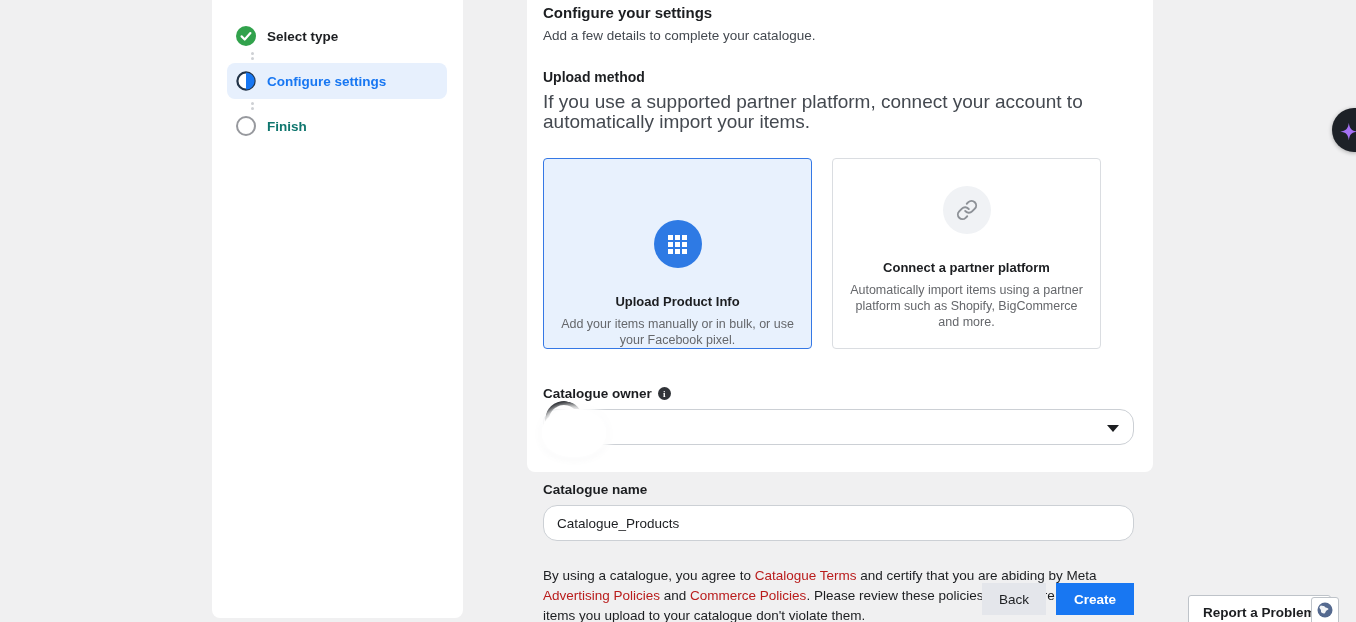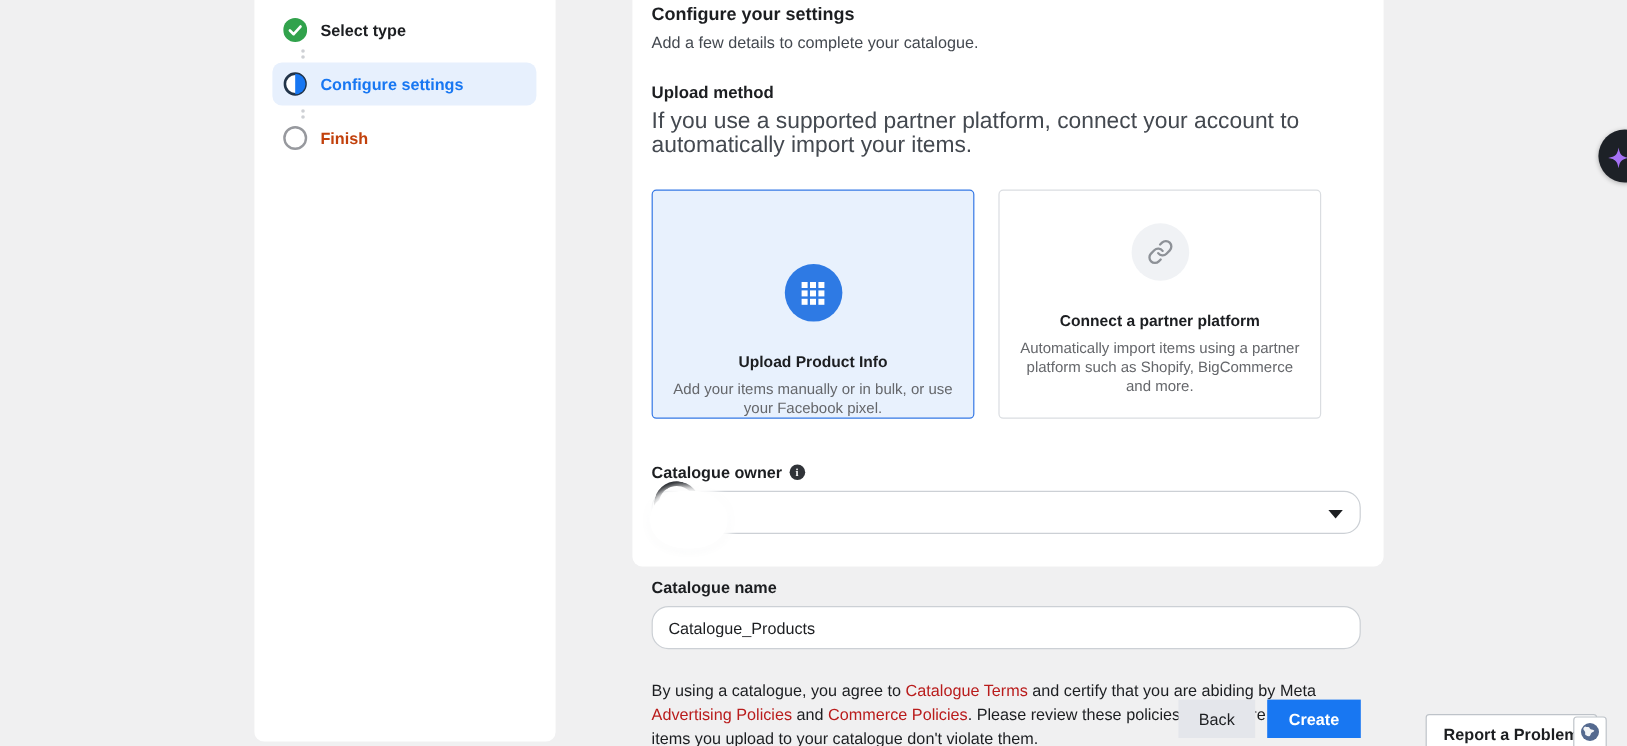--- a/index.html
+++ b/index.html
@@ -3,27 +3,27 @@
 <meta charset="utf-8">
 <style>
   * { margin:0; padding:0; box-sizing:border-box; }
   html,body { width:1356px; height:622px; overflow:hidden; }
   body {
     font-family:"Liberation Sans","DejaVu Sans",sans-serif;
     background:#f0f0f1; color:#1c1e21; position:relative;
   }
   .panel { position:absolute; top:0; background:#fff; border-radius:0 0 8px 8px; }
   
-  .sidebar { left:212px; width:251px; height:618px; padding-top:12px; }
+  .sidebar { left:212px; width:251px; height:618px; padding-top:23px; }
   .step-row { display:flex; align-items:center; height:26px; margin:0 16px 0 15px; padding-left:9px; gap:11px; }
   .step-row.current { background:#e7f0fd; border-radius:8px; height:36px; }
   .step-label { font-size:13.5px; font-weight:700; }
   .step-label.done { color:#1c1e21; }
   .step-label.current { color:#1877f2; }
-  .step-label.upcoming { color:#c2410c; }
+  .step-label.upcoming { color:#0f766e; }
   .step-circle { width:20px; height:20px; flex:0 0 20px; }
   .circle-upcoming { border:2px solid #97999e; border-radius:50%; background:#fff; }
   .connector { height:14px; margin-left:39px; display:flex; flex-direction:column; justify-content:space-evenly; }
   .connector i { display:block; width:3px; height:3px; border-radius:50%; background:#ced0d4; }
   
   .main { left:527px; width:626px; height:472px; padding:0 19px 17px 16px; }
   .page-title { font-size:15px; font-weight:700; margin-top:4px; }
   .page-subtitle { font-size:13.5px; color:#444950; margin-top:7px; }
   .section-label { font-size:14px; font-weight:700; margin-top:26px; }
   .section-desc { font-size:19px; color:#444950; line-height:20px; margin-top:7px; width:550px; }

